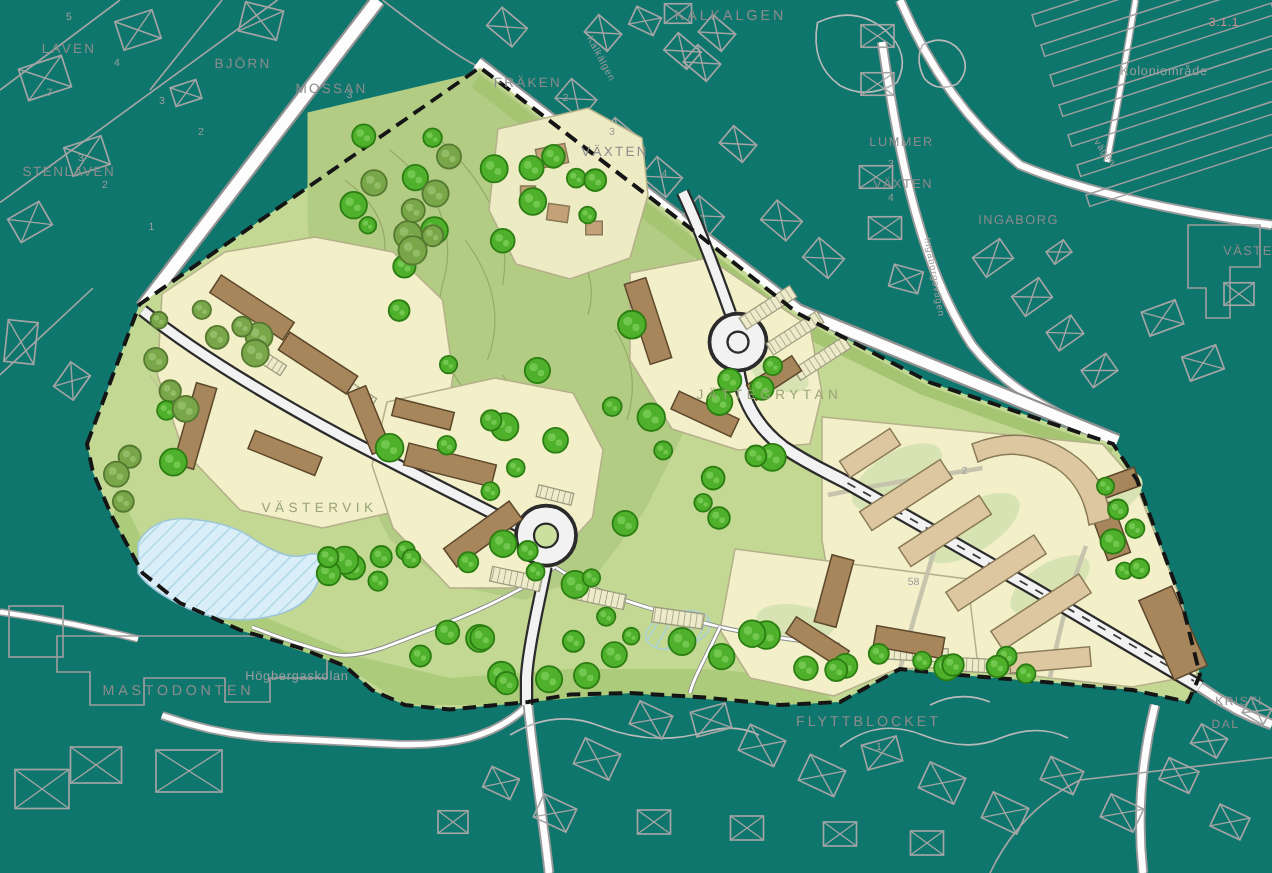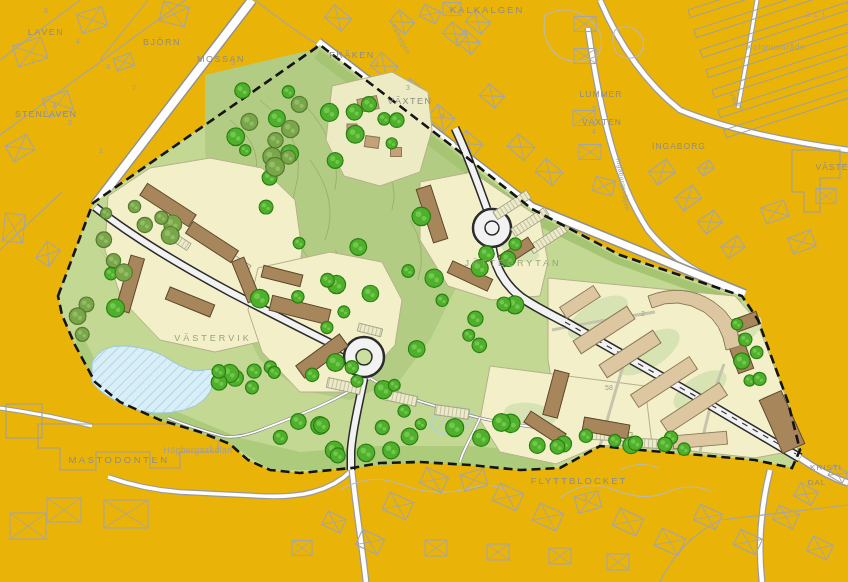--- a/index.html
+++ b/index.html
@@ -1,16 +1,16 @@
 <!DOCTYPE html>
 <html><head>
 <meta charset="utf-8">
 <style>
   html,body{margin:0;padding:0;background:#ffffff;}
-  .stage{position:relative;width:848px;height:582px;overflow:hidden;background:#eab308;
+  .stage{position:relative;width:848px;height:582px;overflow:hidden;background:#0f766e;
          font-family:"Liberation Sans", sans-serif;}
   svg{display:block}
   text{font-family:"Liberation Sans", sans-serif;}
 </style>
 </head>
 <body>
 
 <div class="stage">
 <svg width="848" height="582" viewBox="0 0 848 582" xmlns="http://www.w3.org/2000/svg">
   <defs>

